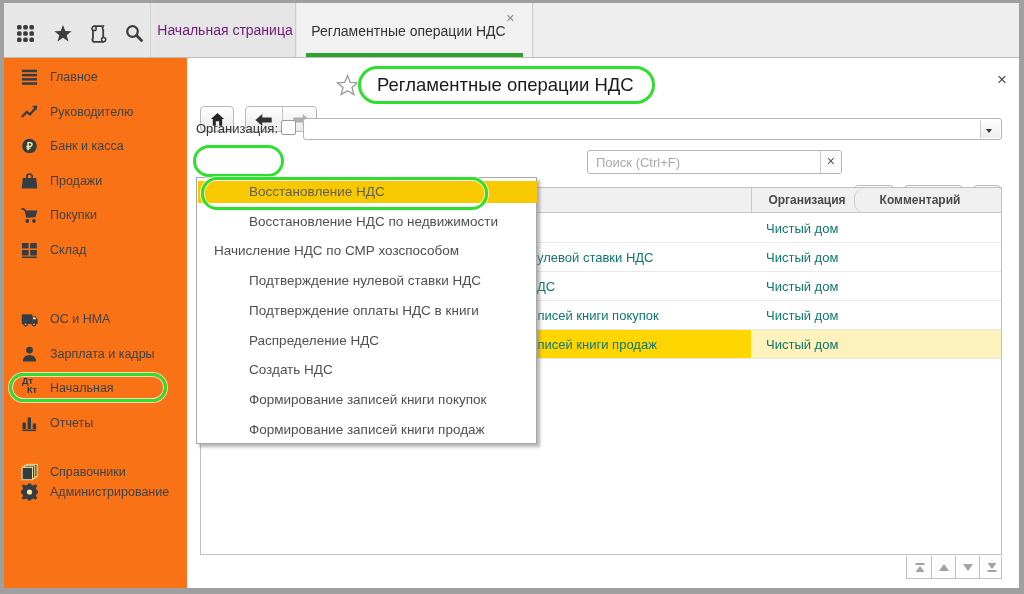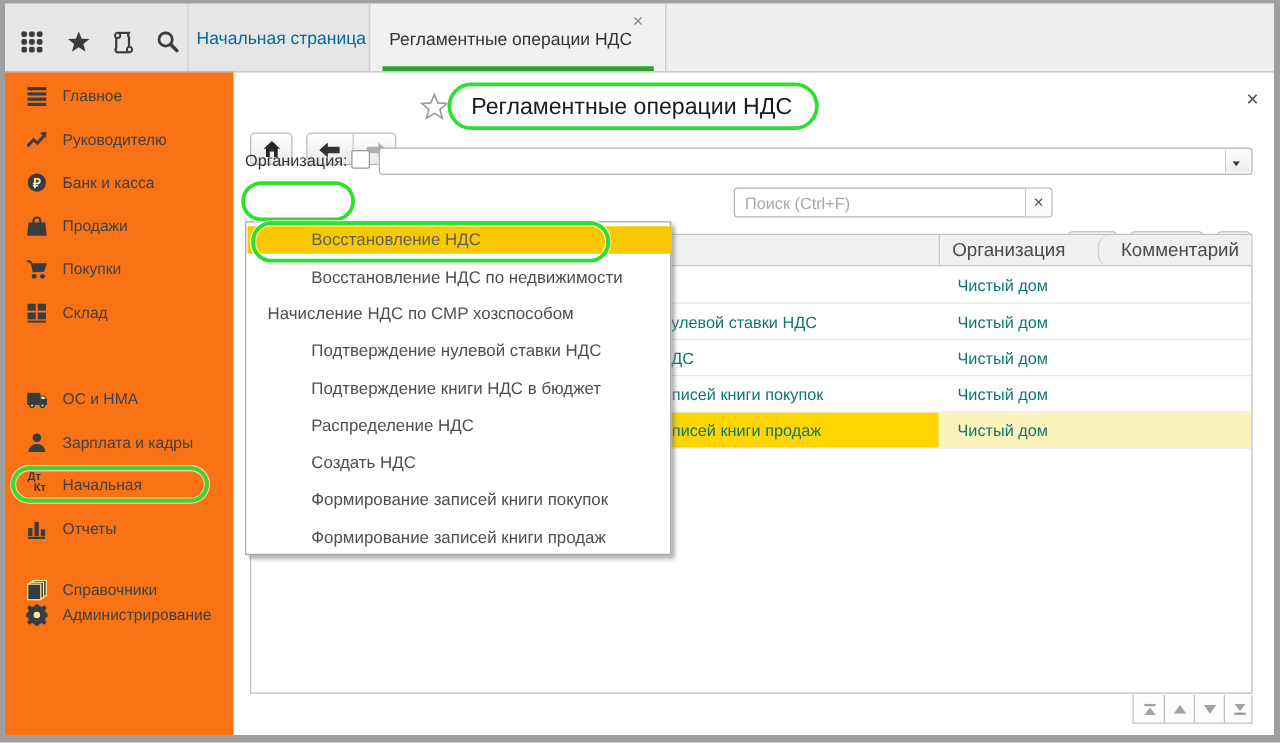--- a/index.html
+++ b/index.html
@@ -3,38 +3,38 @@
 <meta charset="utf-8">
 <style>
 * { margin:0; padding:0; box-sizing:border-box; }
 html,body { width:1024px; height:594px; overflow:hidden; }
 body { font-family:"Liberation Sans", sans-serif; background:#9f9f9f; position:relative; }
 #win { position:absolute; left:4px; top:3px; width:1015px; height:585px; background:#fff; }
 
 #topbar { position:absolute; left:0; top:0; width:1015px; height:54px; background:#e7e7e7; }
 #iconzone { position:absolute; left:0; top:0; width:147px; height:54px; border-right:1px solid #d2d2d2; }
 .tbi { position:absolute; top:0; }
-#tab1 { position:absolute; left:151px; top:0; width:141px; height:54px; background:#e5e5e5; border-right:1px solid #cdcdcd; color:#0369a1; font-size:14px; line-height:54px; text-align:center; }
+#tab1 { position:absolute; left:151px; top:0; width:141px; height:54px; background:#e5e5e5; border-right:1px solid #cdcdcd; color:#701a75; font-size:14px; line-height:54px; text-align:center; }
 #tab2 { position:absolute; left:293px; top:0; width:236px; height:54px; background:#f1f1f1; border-right:1px solid #cdcdcd; color:#333; font-size:14px; line-height:57px; text-align:center; padding-right:12px; }
 #tab2 .ul { position:absolute; left:9px; right:9px; bottom:0; height:4px; background:#2da32d; }
 #tab2 .cx { position:absolute; right:17px; top:10px; font-size:11px; color:#888; line-height:11px; }
 #tabrest { position:absolute; left:530px; top:0; right:0; height:54px; background:#eeeeee; }
 
 #sidebar { position:absolute; left:0; top:54px; width:183px; bottom:0; background:#f97316; }
 .sbitem { position:absolute; left:0; width:183px; height:30px; }
 .sbitem .ic { position:absolute; left:17px; top:50%; transform:translateY(-50%); width:17px; height:17px; }
 .sbitem .tx { position:absolute; left:46px; top:50%; transform:translateY(-50%); font-size:12.5px; color:#3e4244; white-space:nowrap; }
 
 #content { position:absolute; left:183px; top:54px; right:0; bottom:0; background:#fff; }
 .btn { position:absolute; background:linear-gradient(#ffffff,#e9e9e9); border:1px solid #b9b9b9; border-radius:4px;margin-top:35px; }
 .oval { position:absolute; border:3px solid #2ee02e; border-radius:16px; box-shadow:0 0 0 1px rgba(255,255,255,0.7), inset 0 0 0 1px rgba(255,255,255,0.7); }
 
 #tbl { position:absolute; left:13px; top:130px; width:802px; height:368px; border:1px solid #c0c0c0; }
 #thead { position:absolute; left:0; top:0; width:800px; height:25px; background:#f0f0f0; border-bottom:1px solid #c9c9c9; }
-.throw { position:absolute; top:0; height:25px; color:#4a4a4a; font-size:15px; line-height:25px; text-align:center; border-left:1px solid #c9c9c9; padding-right:16px; }
+.throw { position:absolute; top:0; height:25px; color:#4a4a4a; font-size:12px; line-height:25px; text-align:center; border-left:1px solid #c9c9c9; padding-right:16px;font-weight:bold; }
 .trow { position:absolute; left:0; width:800px; height:29px; font-size:13px; color:#0f766e; line-height:29px; white-space:nowrap; overflow:hidden; border-bottom:1px solid #e9e9e9; }
 
 #menu { position:absolute; left:192px; top:174px; width:341px; height:267px; background:#fff; border:1px solid #a8a8a8; box-shadow:3px 3px 3px rgba(120,120,120,0.55); }
 .mi { position:absolute; left:1px; width:339px; height:28px; font-size:13.5px; color:#4f4f4f; line-height:28px; padding-left:51px; white-space:nowrap; }
 </style>
 </head>
 <body>
 <div id="win">
 
   <div id="topbar">
@@ -283,21 +283,21 @@
           <path d="M0 0 L8 0 L4 5 Z" fill="#444"></path>
         </svg>
     </div>
     <div class="btn" style="left:786px;top:93px;width:28px;height:24px;">
       <span style="position:absolute;left:9px;top:3px;font-size:14px;font-weight:bold;color:#222;">?</span>
     </div>
 
     <div id="tbl">
       <div id="thead">
         <div class="throw" style="left:550px;width:127px;">Организация</div>
-        <div class="throw" style="left:677px;width:147px;border-radius:10px;">Комментарий</div>
+        <div class="throw" style="left:653px;width:147px;border-radius:10px;">Комментарий</div>
       </div>
       <div class="trow" style="top:26px;">
           <span style="position:absolute;left:200px;">Восстановление НДС</span>
           <span style="position:absolute;left:565px;">Чистый дом</span>
         </div>
       <div class="trow" style="top:55px;">
           <span style="position:absolute;left:229px;">Подтверждение нулевой ставки НДС</span>
           <span style="position:absolute;left:565px;">Чистый дом</span>
         </div>
       <div class="trow" style="top:84px;">
@@ -335,21 +335,21 @@
           <rect x="0.5" y="7" width="9" height="2" fill="#a2a2a2"></rect>
         </svg>
     </div>
   </div>
 
   <div id="menu">
     <div class="mi" style="top:3px;height:22px;line-height:22px;background:#f9c900;color:#5f5f5f;">Восстановление НДС</div>
     <div class="mi" style="top:30px;">Восстановление НДС по недвижимости</div>
     <div class="mi" style="top:59px;padding-left:16px;">Начисление НДС по СМР хозспособом</div>
     <div class="mi" style="top:89px;">Подтверждение нулевой ставки НДС</div>
-    <div class="mi" style="top:119px;">Подтверждение книги НДС в бюджет</div>
+    <div class="mi" style="top:119px;">Подтверждение оплаты НДС в книги</div>
     <div class="mi" style="top:149px;">Распределение НДС</div>
     <div class="mi" style="top:178px;">Создать НДС</div>
     <div class="mi" style="top:208px;">Формирование записей книги покупок</div>
     <div class="mi" style="top:238px;">Формирование записей книги продаж</div>
   </div>
 
   <div class="oval" style="left:189px;top:142px;width:91px;height:32px;border-radius:16px;"></div>
   <div class="oval" style="left:197px;top:174px;width:287px;height:33px;border-radius:16px;"></div>
 </div>
 

